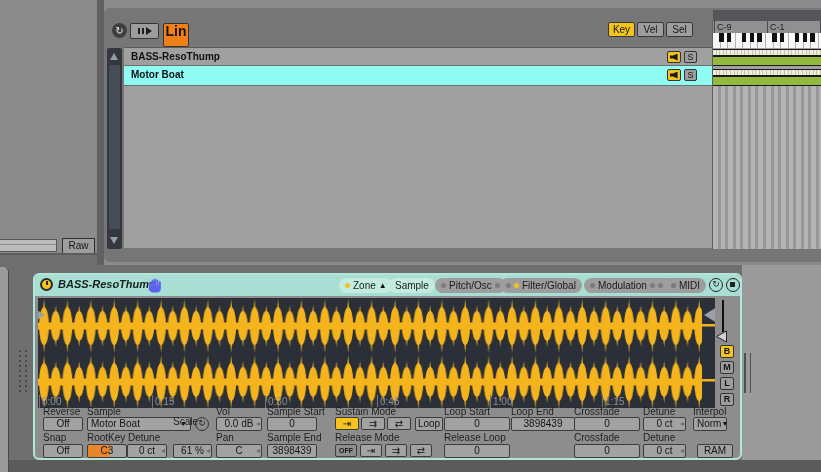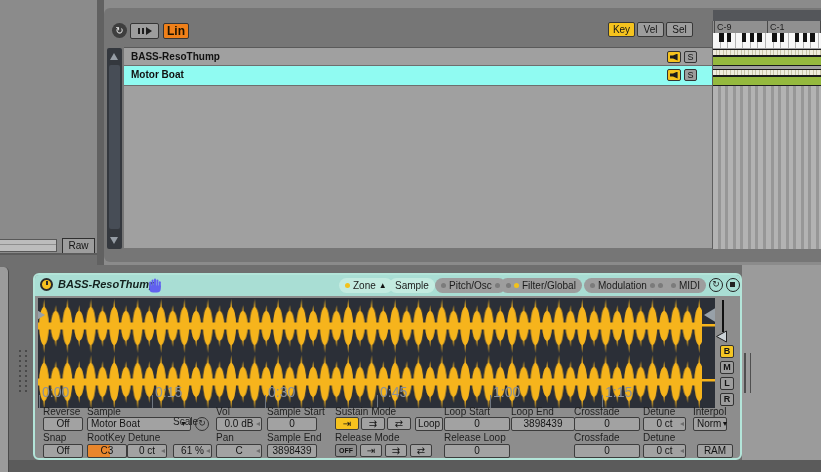--- a/index.html
+++ b/index.html
@@ -13,21 +13,21 @@
   .preview-bar{position:absolute;left:0;top:239px;width:57px;height:13px;background:#bcbcbc;border:1px solid #585858;border-left:none;box-sizing:border-box;}
   .preview-bar .inner{position:absolute;left:0;top:4px;width:100%;height:1px;background:#8f8f8f;}
   .raw-btn{position:absolute;left:62px;top:238px;width:31px;height:15px;background:#9d9d9d;border:1px solid #2f2f2f;box-shadow:0 0 0 1px #9d9d9d inset;font-size:10px;line-height:13px;text-align:center;color:#141414;}
 
   
   .zone-panel{position:absolute;left:104px;top:8px;width:725px;height:254px;background:#767676;border-radius:6px;overflow:hidden;}
   .hotswap-dark{position:absolute;left:8px;top:15px;width:15px;height:15px;border-radius:50%;background:#3e3e3e;color:#e6e6e6;font-size:10px;line-height:15px;text-align:center;}
   .autoplay-btn{position:absolute;left:26px;top:15px;width:29px;height:16px;background:#9d9d9d;border:1px solid #353535;border-radius:2px;box-sizing:border-box;display:flex;align-items:center;justify-content:center;gap:2px;}
   .autoplay-btn .bar{width:2px;height:6px;background:#1d1d1d;}
   .autoplay-btn .tri{width:0;height:0;border-left:6px solid #1d1d1d;border-top:4px solid transparent;border-bottom:4px solid transparent;}
-  .lin-btn{position:absolute;left:59px;top:15px;width:26px;height:16px;background:#f08019;border:1px solid #353535;border-radius:2px;box-sizing:border-box;font-size:12px;font-weight:bold;line-height:14px;text-align:center;color:#1c1200;}
+  .lin-btn{position:absolute;left:59px;top:15px;width:26px;height:24px;background:#f08019;border:1px solid #353535;border-radius:2px;box-sizing:border-box;font-size:14px;font-weight:bold;line-height:14px;text-align:center;color:#1c1200;}
   .kvs{position:absolute;top:14px;width:27px;height:15px;background:#9d9d9d;border:1px solid #383838;border-radius:2px;box-sizing:border-box;font-size:10px;line-height:13px;text-align:center;color:#161616;}
   .kvs.active{background:#f5c31e;}
   .zone-divider{position:absolute;left:20px;top:39px;width:589px;height:1px;background:#5a5a5a;}
   .rows-area{position:absolute;left:20px;top:40px;width:589px;height:200px;background:#a0a0a0;}
   .zrow{position:absolute;left:0;width:100%;box-sizing:border-box;border-bottom:1px solid #6e6e6e;font-size:10px;font-weight:bold;color:#111;}
   .zrow .nm{position:absolute;left:7px;top:3px;}
   .zrow1{top:0;height:18px;background:#a0a0a0;}
   .zrow2{top:18px;height:20px;background:#90fbf2;}
   .spk-btn{position:absolute;left:543px;top:3px;width:14px;height:12px;background:#f5c31e;border:1px solid #333;border-radius:2px;box-sizing:border-box;}
   .spk-shape{position:absolute;left:2px;top:1.5px;width:8px;height:7px;background:#1c1c1c;clip-path:polygon(0 30%,38% 30%,95% 0,95% 100%,38% 70%,0 70%);}
@@ -73,21 +73,21 @@
   .pill{position:absolute;top:3px;height:15px;border-radius:8px;background:#9d9d9d;display:flex;align-items:center;gap:3px;padding:0 6px;font-size:10px;color:#1b1b1b;box-sizing:border-box;white-space:nowrap;}
   .pill.mint{background:#c3ebe0;}
   .dot{width:5px;height:5px;border-radius:50%;background:#7b7b7b;flex:0 0 auto;}
   .dot.yellow{background:#f2c21c;}
   .pill .uparrow{font-size:8px;color:#111;}
   .tb-icon{position:absolute;top:3px;width:14px;height:14px;border-radius:50%;border:1.5px solid #222;box-sizing:border-box;font-size:9px;line-height:11px;text-align:center;color:#222;}
   .tb-icon .sq{position:absolute;left:3px;top:3px;width:5px;height:5px;background:#222;}
 
   .wave-wrap{position:absolute;left:3px;top:23px;width:677px;height:110px;background:#2b2f37;overflow:hidden;}
   .tick{position:absolute;bottom:0;width:1px;height:13px;background:#6f7680;}
-  .tlabel{position:absolute;bottom:8px;font-size:14px;color:#8a919b;}
+  .tlabel{position:absolute;bottom:1px;font-size:10px;color:#8a919b;}
   .mark-l{position:absolute;left:-6px;top:9px;width:0;height:0;border-left:13px solid #98a1a9;border-top:8px solid transparent;border-bottom:8px solid transparent;}
   .mark-r{position:absolute;right:-2px;top:9px;width:0;height:0;border-right:13px solid #98a1a9;border-top:8px solid transparent;border-bottom:8px solid transparent;}
   .vslider-line{position:absolute;left:687px;top:25px;width:2px;height:32px;background:#101010;}
   .chan-btn{position:absolute;left:685px;width:14px;height:13px;background:#9d9d9d;border:1px solid #333;border-radius:2px;box-sizing:border-box;font-size:9px;font-weight:bold;line-height:11px;text-align:center;color:#141414;}
   .chan-btn.active{background:#f5c623;}
 
   .lbl{position:absolute;font-size:10px;color:#1f1f1f;white-space:nowrap;}
   .fld{position:absolute;height:12px;background:#a2a2a2;border:1px solid #3c3c3c;border-radius:2px;font-size:10px;line-height:12px;text-align:center;color:#141414;box-sizing:content-box;}
   .fld .darr{position:absolute;right:1px;top:1px;font-size:8px;color:#6e6e6e;line-height:10px;}
   .fld.dd{display:flex;align-items:center;justify-content:space-between;padding:0 3px;box-sizing:border-box;height:14px;}

